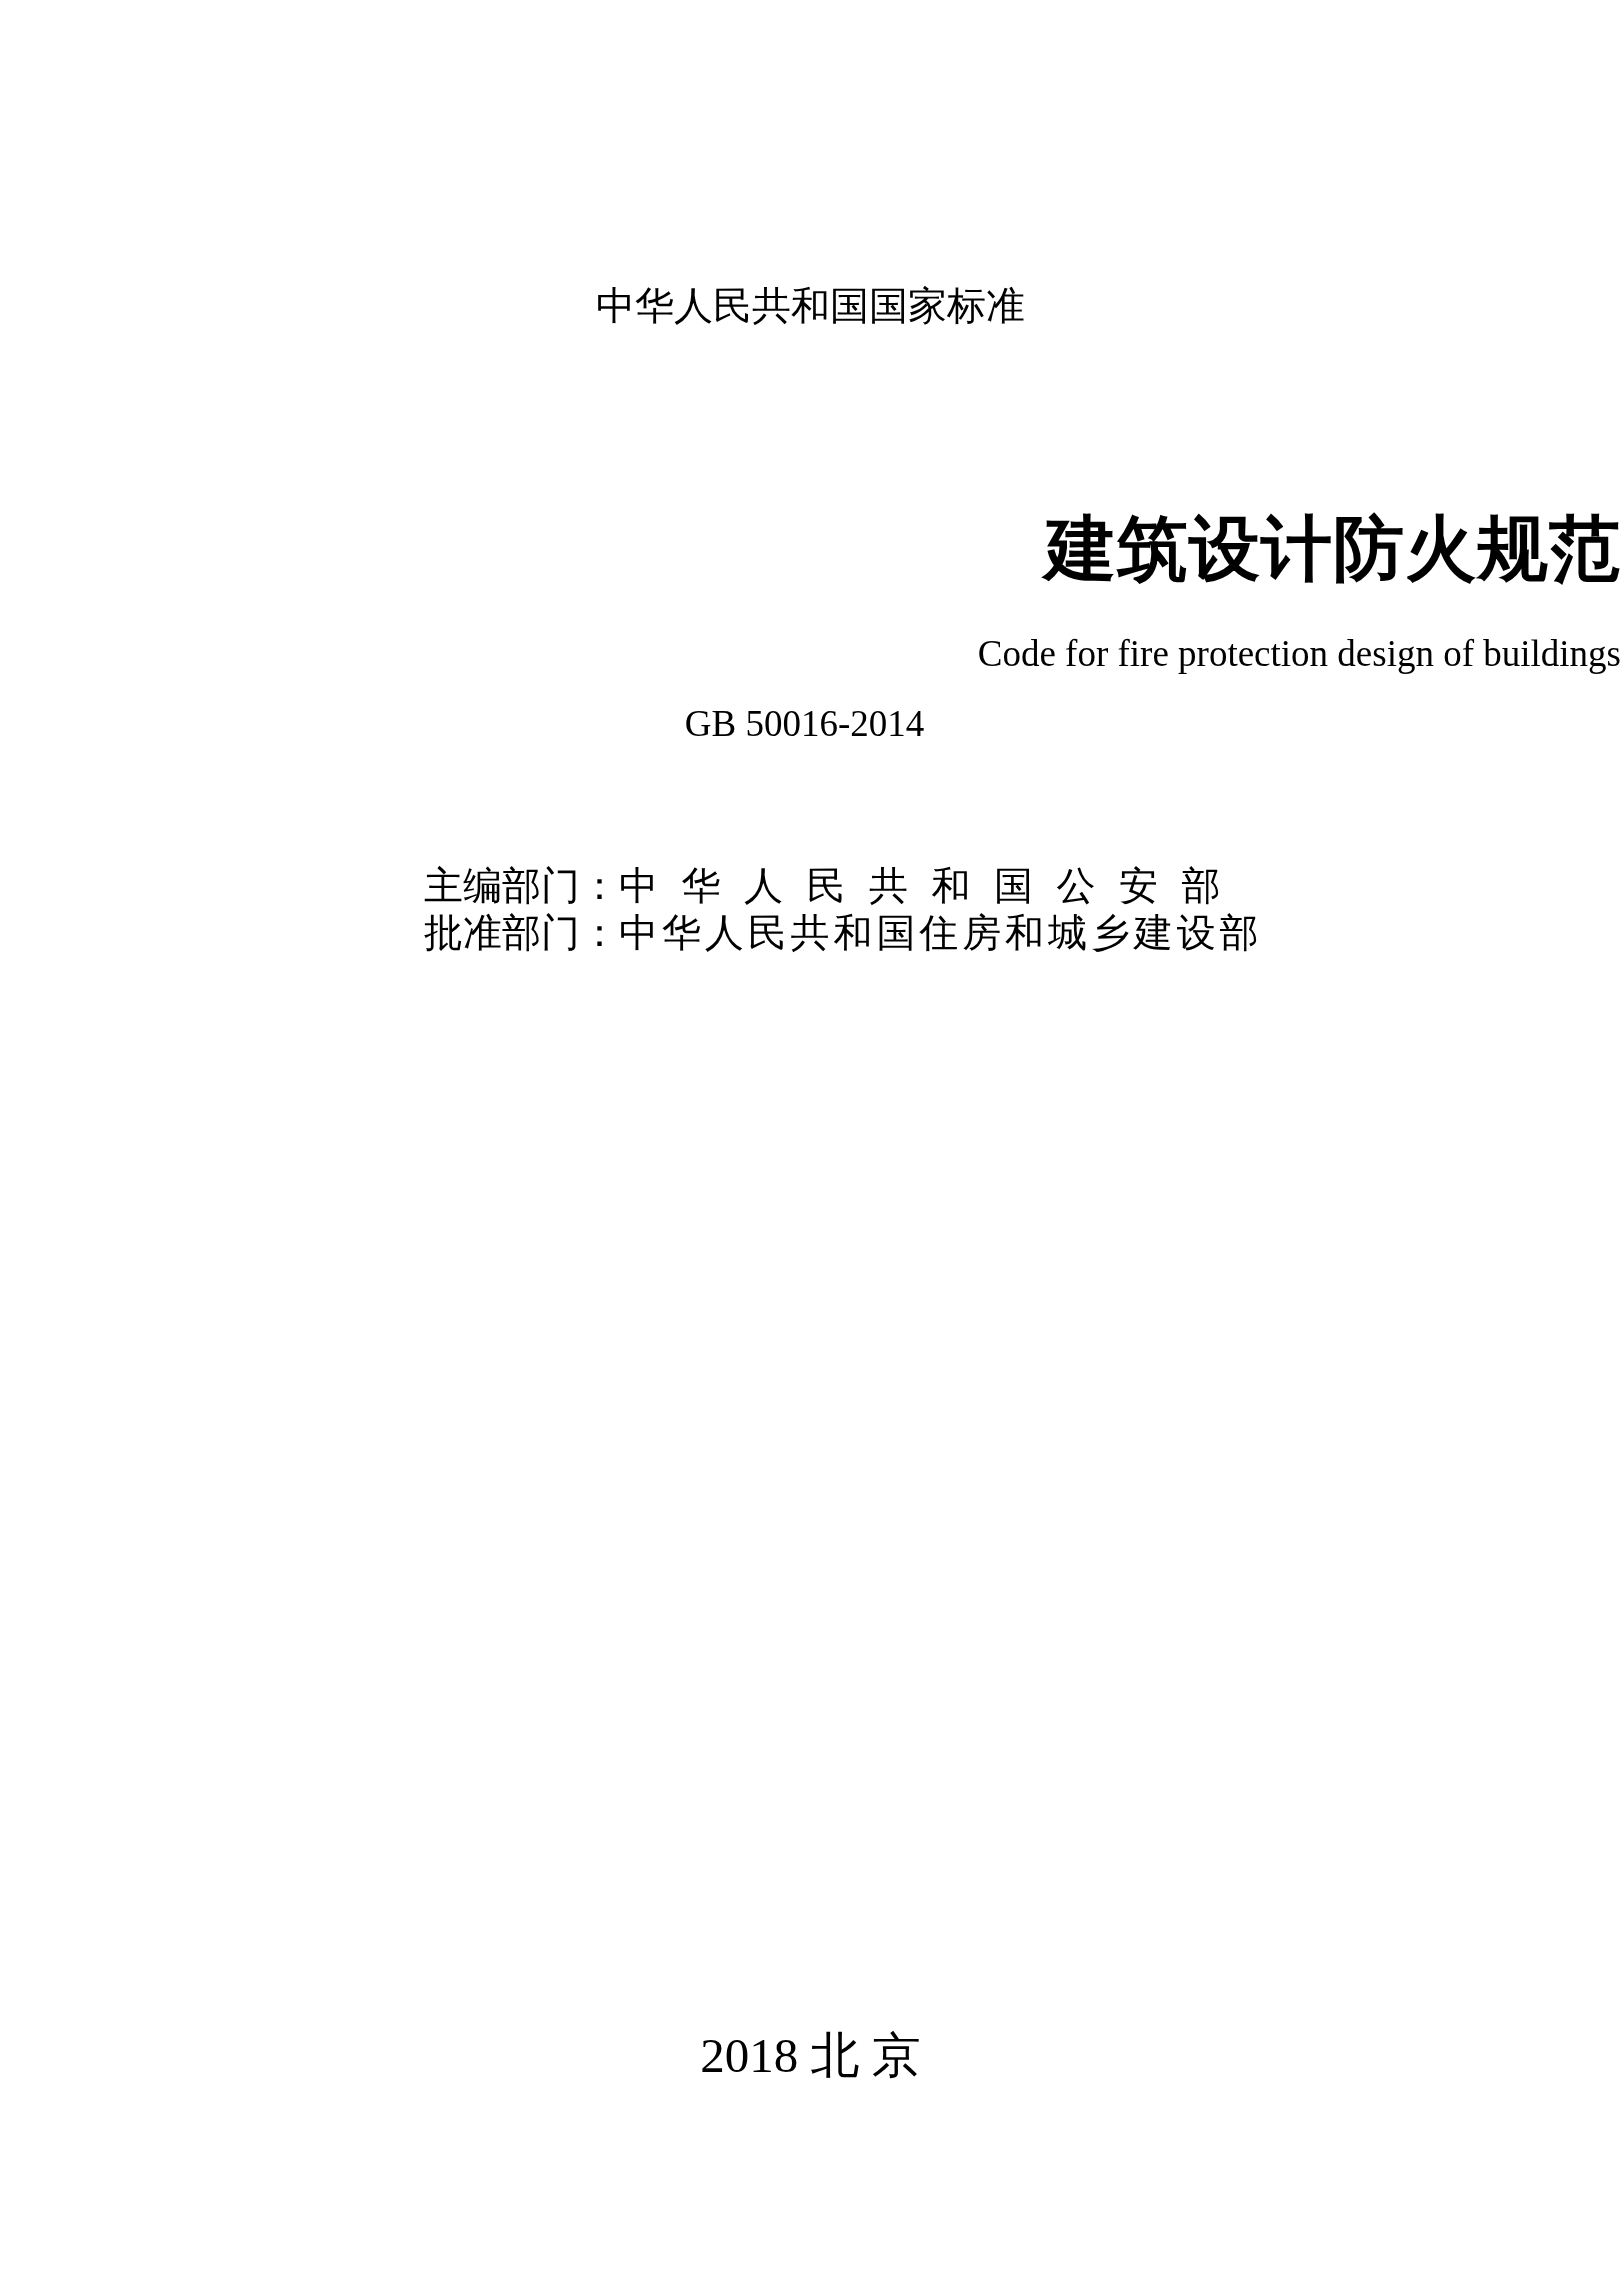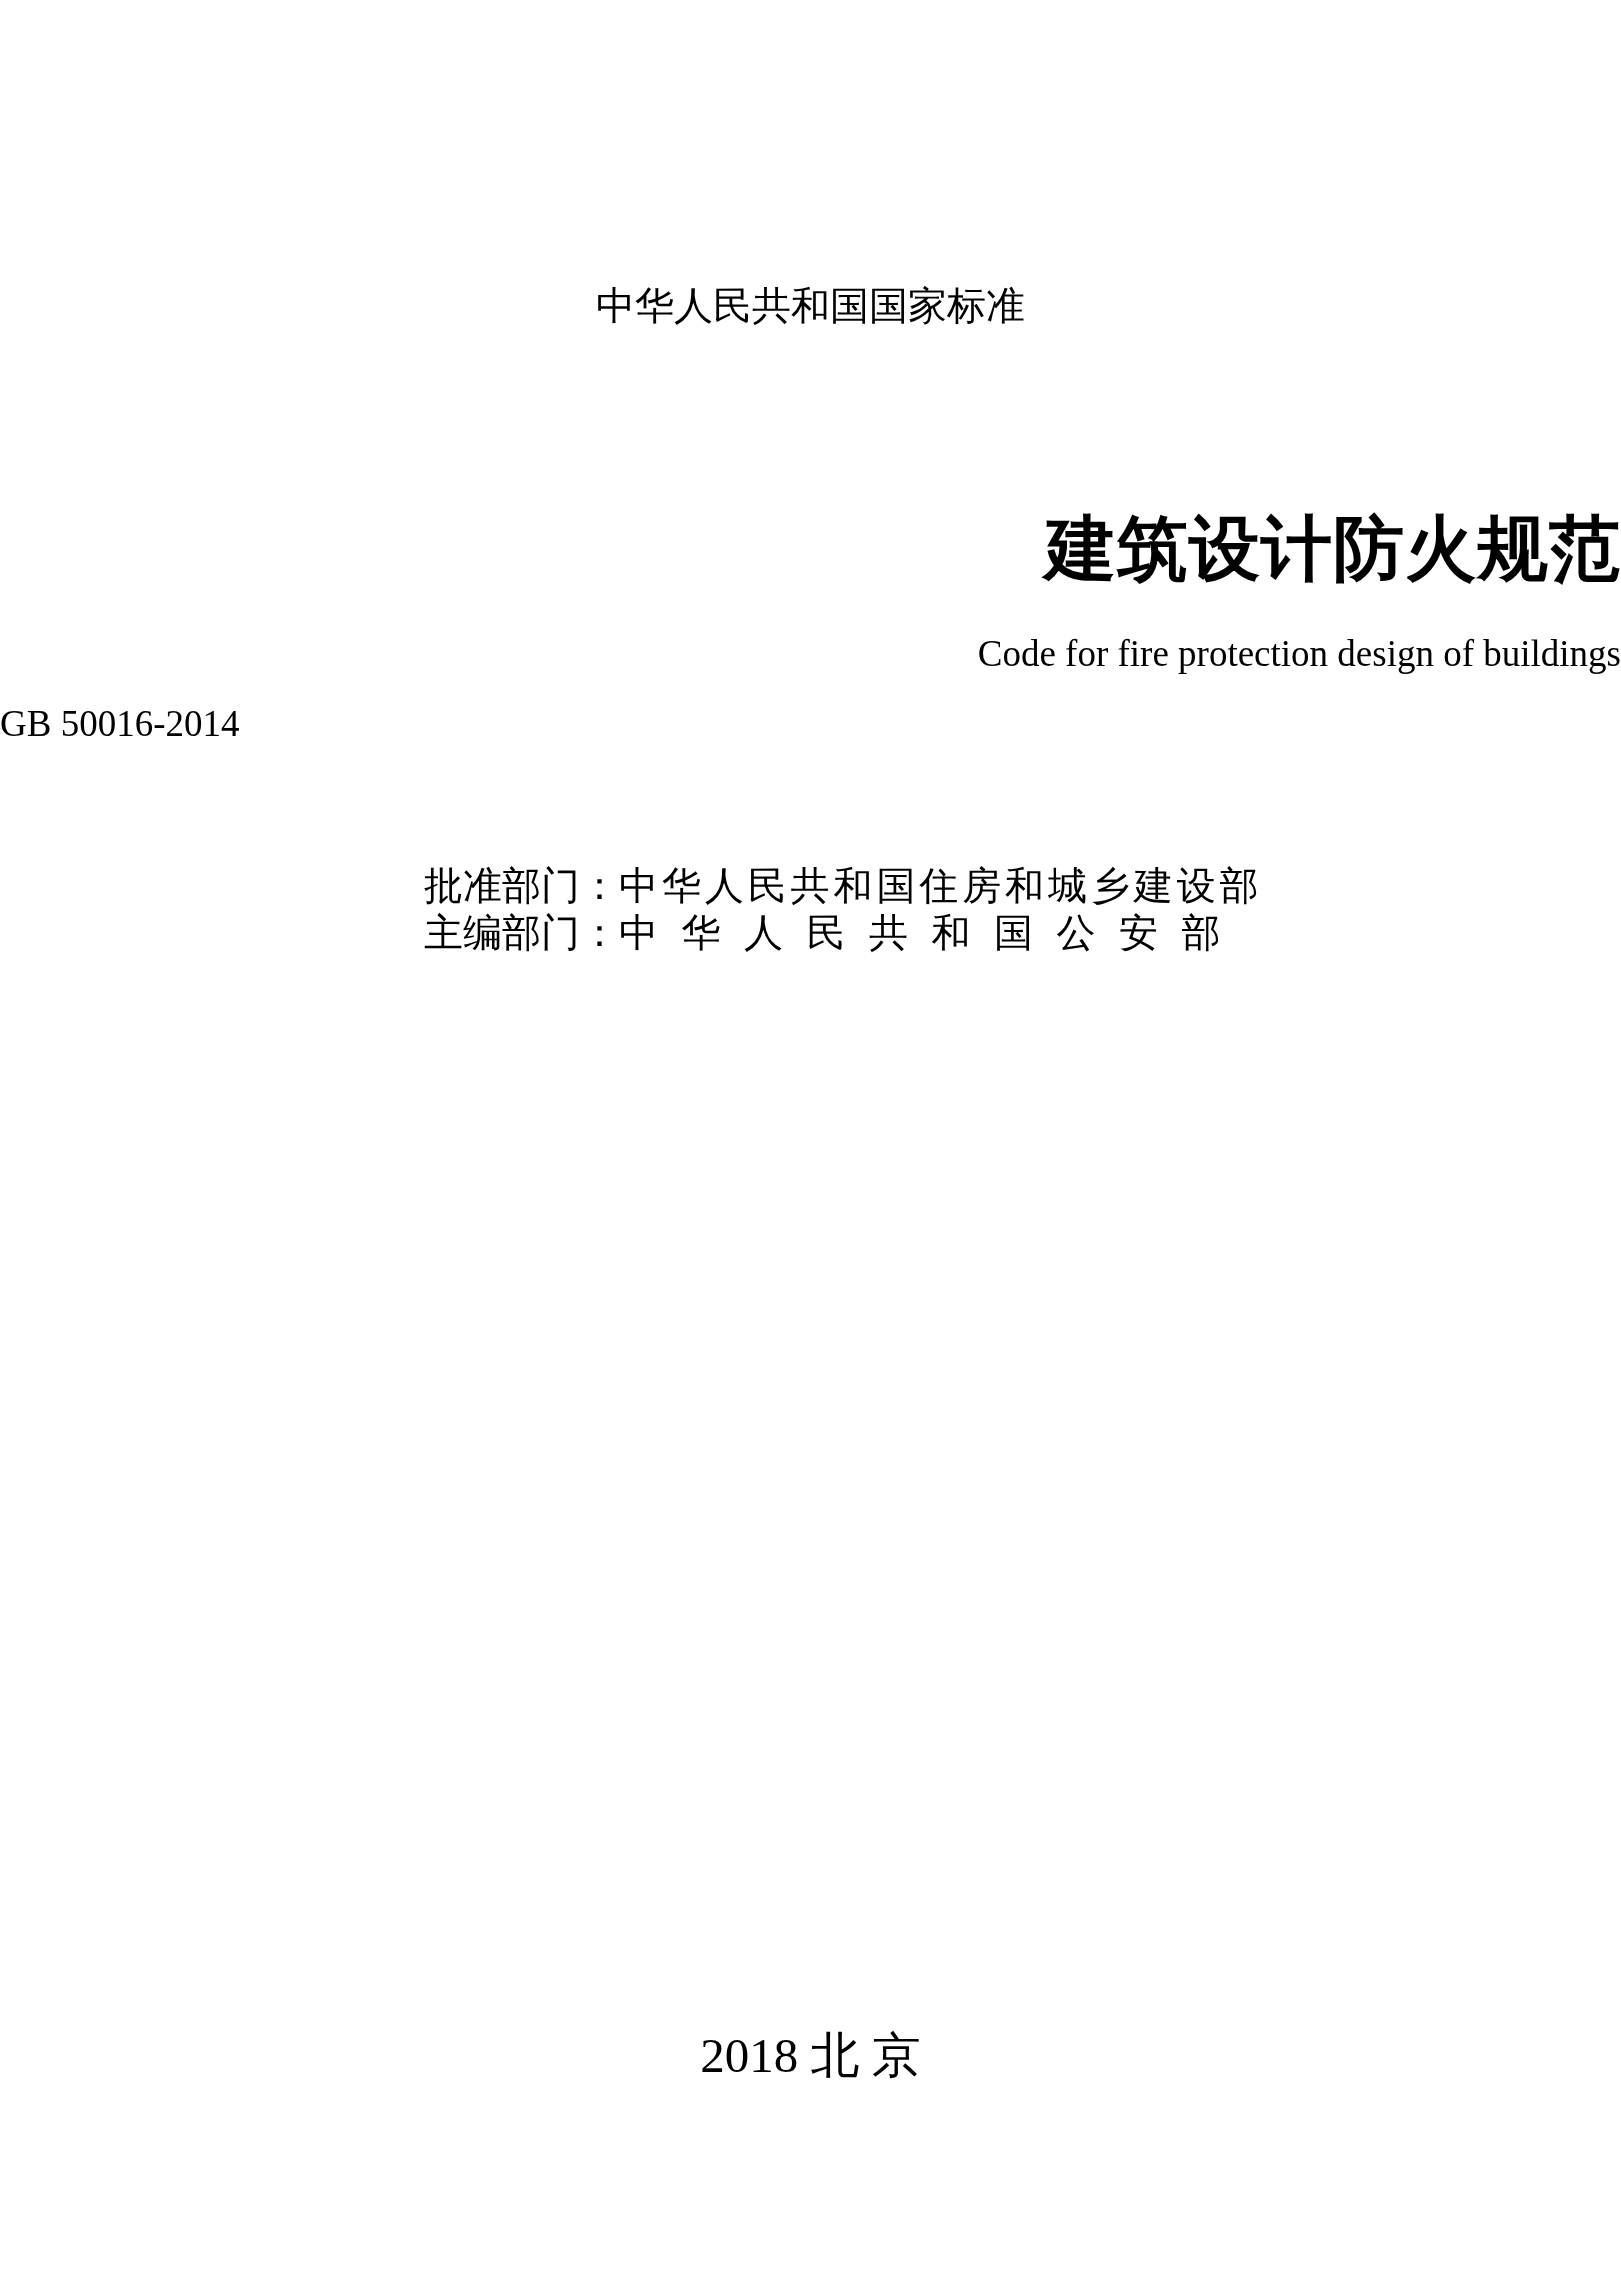--- a/index.html
+++ b/index.html
@@ -44,21 +44,21 @@
     right: 0;
     text-align: right;
     font-size: 37px;
     line-height: 1;
   }
   .doc-gbnum {
     position: absolute;
     top: 705px;
     left: 0;
     right: 12px;
-    text-align: left;
+    text-align: center;
     font-size: 37px;
     line-height: 1;
   }
   .details {
     position: absolute;
     left: 424px;
     top: 862px;
     font-size: 39px;
   }
   .detail-row {
@@ -106,26 +106,26 @@
   <div class="doc-header">中华人民共和国国家标准</div>
 
   <h1 class="doc-title">建筑设计防火规范</h1>
 
   <div class="doc-subtitle">Code for fire protection design of buildings</div>
 
   <div class="doc-gbnum">GB 50016-2014</div>
 
   <div class="details">
     <div class="detail-row">
+      <span class="detail-label">主编部门：</span>
+      <span class="detail-value spaced-wide">中华人民共和国公安部</span>
+    </div>
+    <div class="detail-row">
       <span class="detail-label">批准部门：</span>
       <span class="detail-value spaced-slight">中华人民共和国住房和城乡建设部</span>
-    </div>
-    <div class="detail-row">
-      <span class="detail-label">主编部门：</span>
-      <span class="detail-value spaced-wide">中华人民共和国公安部</span>
     </div>
   </div>
 
   <div class="imprint">2018 北 京</div>
 
   <div class="page-number">1</div>
 
 </div>
 
 

